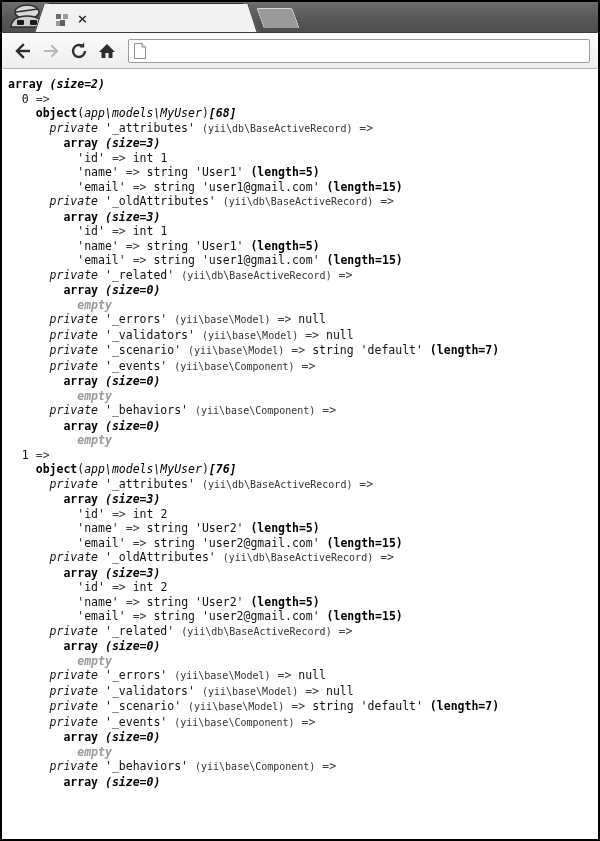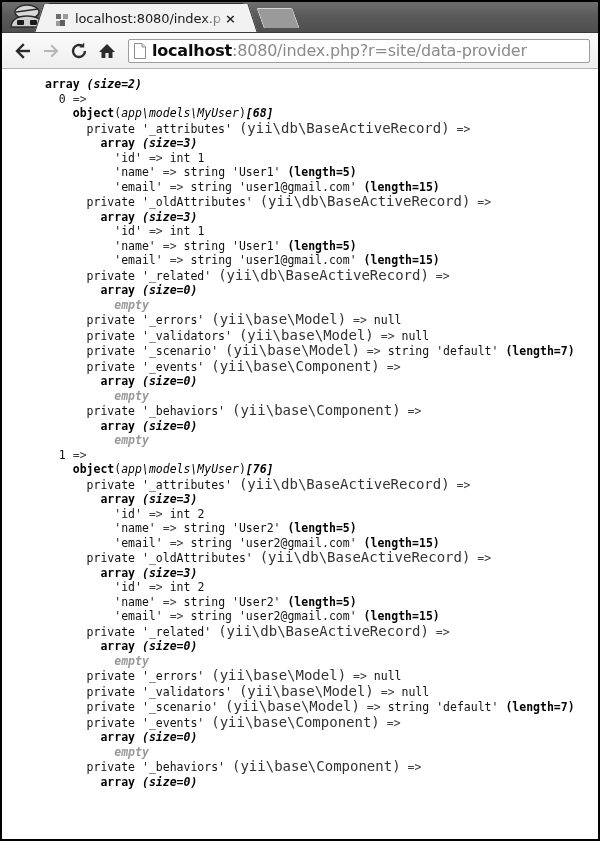--- a/index.html
+++ b/index.html
@@ -192,31 +192,30 @@
     padding: 6px 0 0 4px;
     box-sizing: border-box;
   }
 
   #var-dump {
     font-family: "DejaVu Sans Mono", monospace;
     font-size: 11.5px;
     line-height: 14.5px;
     color: #111111;
     white-space: pre;
-    margin-left: 37px;
   }
 
   .ln { display: block; white-space: pre; }
 
   
   .kw      { font-weight: bold; color: #000000; }              
   .sz      { font-style: italic; font-weight: bold; color: #000000; } 
-  .vis     { color: #111111; }             
+  .vis     { font-style: italic; color: #111111; }             
   .prop    { color: #111111; }                                 
-  .cls     { font-size: 14px; color: #333333; }                
+  .cls     { font-size: 10px; color: #333333; }                
   .objcls  { font-style: italic; font-weight: normal; color: #000000; }
   .arrow   { color: #3c3c3c; }
   .key     { color: #111111; }
   .type    { color: #111111; text-align: center; }
   .val     { color: #111111; }
   .len     { font-weight: bold; color: #000000; }
   .empty   { font-style: italic; color: #9a9a9a; font-weight: bold; }
   .idx     { color: #111111; }
   .nullv   { color: #111111; }
 </style>
@@ -239,21 +238,20 @@
 
     <div id="active-tab">
       <span id="tab-favicon">
         <svg width="13" height="13" viewBox="0 0 13 13">
           <rect x="0" y="0" width="5" height="5" fill="#6d6d6d"></rect>
           <rect x="7" y="0" width="5" height="5" fill="#9b9b9b"></rect>
           <rect x="0" y="7" width="5" height="5" fill="#9b9b9b"></rect>
           <rect x="4" y="6" width="5" height="6" fill="#5f5f5f"></rect>
         </svg>
       </span>
-      <span id="tab-title">localhost:8080/index.p</span>
       <span id="tab-close">×</span>
     </div>
 
     <div id="new-tab-button"></div>
   </div>
 
   <div id="nav-bar">
 
     <span class="nav-icon">
       <svg width="20" height="18" viewBox="0 0 20 18">
@@ -283,21 +281,20 @@
       </svg>
     </span>
 
     <div id="address-bar">
       <span id="page-doc-icon">
         <svg width="14" height="16" viewBox="0 0 14 16">
           <path d="M1.5 0.5 L9 0.5 L12.5 4 L12.5 15.5 L1.5 15.5 Z" fill="#ffffff" stroke="#8d8d8d" stroke-width="1"></path>
           <path d="M9 0.5 L9 4 L12.5 4" fill="#e3e3e3" stroke="#8d8d8d" stroke-width="1"></path>
         </svg>
       </span>
-      <span id="url-text"><span id="url-host">localhost</span><span id="url-rest">:8080/index.php?r=site/data-provider</span></span>
     </div>
   </div>
 
   <div id="page-content">
     <div id="var-dump"><span class="ln"><span class="kw">array</span> <span class="sz">(size=2)</span></span><span class="ln">  <span class="idx">0</span> <span class="arrow">=&gt;</span></span><span class="ln">    <span class="kw">object</span>(<span class="objcls">app\models\MyUser</span>)<span class="sz">[68]</span></span><span class="ln">      <span class="vis">private</span> <span class="prop">'_attributes'</span> <span class="cls">(yii\db\BaseActiveRecord)</span> <span class="arrow">=&gt;</span></span><span class="ln">        <span class="kw">array</span> <span class="sz">(size=3)</span></span><span class="ln">          <span class="key">'id'</span> <span class="arrow">=&gt;</span> <span class="type">int</span> <span class="val">1</span></span><span class="ln">          <span class="key">'name'</span> <span class="arrow">=&gt;</span> <span class="type">string</span> <span class="val">'User1'</span> <span class="len">(length=5)</span></span><span class="ln">          <span class="key">'email'</span> <span class="arrow">=&gt;</span> <span class="type">string</span> <span class="val">'user1@gmail.com'</span> <span class="len">(length=15)</span></span><span class="ln">      <span class="vis">private</span> <span class="prop">'_oldAttributes'</span> <span class="cls">(yii\db\BaseActiveRecord)</span> <span class="arrow">=&gt;</span></span><span class="ln">        <span class="kw">array</span> <span class="sz">(size=3)</span></span><span class="ln">          <span class="key">'id'</span> <span class="arrow">=&gt;</span> <span class="type">int</span> <span class="val">1</span></span><span class="ln">          <span class="key">'name'</span> <span class="arrow">=&gt;</span> <span class="type">string</span> <span class="val">'User1'</span> <span class="len">(length=5)</span></span><span class="ln">          <span class="key">'email'</span> <span class="arrow">=&gt;</span> <span class="type">string</span> <span class="val">'user1@gmail.com'</span> <span class="len">(length=15)</span></span><span class="ln">      <span class="vis">private</span> <span class="prop">'_related'</span> <span class="cls">(yii\db\BaseActiveRecord)</span> <span class="arrow">=&gt;</span></span><span class="ln">        <span class="kw">array</span> <span class="sz">(size=0)</span></span><span class="ln">          <span class="empty">empty</span></span><span class="ln">      <span class="vis">private</span> <span class="prop">'_errors'</span> <span class="cls">(yii\base\Model)</span> <span class="arrow">=&gt;</span> <span class="nullv">null</span></span><span class="ln">      <span class="vis">private</span> <span class="prop">'_validators'</span> <span class="cls">(yii\base\Model)</span> <span class="arrow">=&gt;</span> <span class="nullv">null</span></span><span class="ln">      <span class="vis">private</span> <span class="prop">'_scenario'</span> <span class="cls">(yii\base\Model)</span> <span class="arrow">=&gt;</span> <span class="type">string</span> <span class="val">'default'</span> <span class="len">(length=7)</span></span><span class="ln">      <span class="vis">private</span> <span class="prop">'_events'</span> <span class="cls">(yii\base\Component)</span> <span class="arrow">=&gt;</span></span><span class="ln">        <span class="kw">array</span> <span class="sz">(size=0)</span></span><span class="ln">          <span class="empty">empty</span></span><span class="ln">      <span class="vis">private</span> <span class="prop">'_behaviors'</span> <span class="cls">(yii\base\Component)</span> <span class="arrow">=&gt;</span></span><span class="ln">        <span class="kw">array</span> <span class="sz">(size=0)</span></span><span class="ln">          <span class="empty">empty</span></span><span class="ln">  <span class="idx">1</span> <span class="arrow">=&gt;</span></span><span class="ln">    <span class="kw">object</span>(<span class="objcls">app\models\MyUser</span>)<span class="sz">[76]</span></span><span class="ln">      <span class="vis">private</span> <span class="prop">'_attributes'</span> <span class="cls">(yii\db\BaseActiveRecord)</span> <span class="arrow">=&gt;</span></span><span class="ln">        <span class="kw">array</span> <span class="sz">(size=3)</span></span><span class="ln">          <span class="key">'id'</span> <span class="arrow">=&gt;</span> <span class="type">int</span> <span class="val">2</span></span><span class="ln">          <span class="key">'name'</span> <span class="arrow">=&gt;</span> <span class="type">string</span> <span class="val">'User2'</span> <span class="len">(length=5)</span></span><span class="ln">          <span class="key">'email'</span> <span class="arrow">=&gt;</span> <span class="type">string</span> <span class="val">'user2@gmail.com'</span> <span class="len">(length=15)</span></span><span class="ln">      <span class="vis">private</span> <span class="prop">'_oldAttributes'</span> <span class="cls">(yii\db\BaseActiveRecord)</span> <span class="arrow">=&gt;</span></span><span class="ln">        <span class="kw">array</span> <span class="sz">(size=3)</span></span><span class="ln">          <span class="key">'id'</span> <span class="arrow">=&gt;</span> <span class="type">int</span> <span class="val">2</span></span><span class="ln">          <span class="key">'name'</span> <span class="arrow">=&gt;</span> <span class="type">string</span> <span class="val">'User2'</span> <span class="len">(length=5)</span></span><span class="ln">          <span class="key">'email'</span> <span class="arrow">=&gt;</span> <span class="type">string</span> <span class="val">'user2@gmail.com'</span> <span class="len">(length=15)</span></span><span class="ln">      <span class="vis">private</span> <span class="prop">'_related'</span> <span class="cls">(yii\db\BaseActiveRecord)</span> <span class="arrow">=&gt;</span></span><span class="ln">        <span class="kw">array</span> <span class="sz">(size=0)</span></span><span class="ln">          <span class="empty">empty</span></span><span class="ln">      <span class="vis">private</span> <span class="prop">'_errors'</span> <span class="cls">(yii\base\Model)</span> <span class="arrow">=&gt;</span> <span class="nullv">null</span></span><span class="ln">      <span class="vis">private</span> <span class="prop">'_validators'</span> <span class="cls">(yii\base\Model)</span> <span class="arrow">=&gt;</span> <span class="nullv">null</span></span><span class="ln">      <span class="vis">private</span> <span class="prop">'_scenario'</span> <span class="cls">(yii\base\Model)</span> <span class="arrow">=&gt;</span> <span class="type">string</span> <span class="val">'default'</span> <span class="len">(length=7)</span></span><span class="ln">      <span class="vis">private</span> <span class="prop">'_events'</span> <span class="cls">(yii\base\Component)</span> <span class="arrow">=&gt;</span></span><span class="ln">        <span class="kw">array</span> <span class="sz">(size=0)</span></span><span class="ln">          <span class="empty">empty</span></span><span class="ln">      <span class="vis">private</span> <span class="prop">'_behaviors'</span> <span class="cls">(yii\base\Component)</span> <span class="arrow">=&gt;</span></span><span class="ln">        <span class="kw">array</span> <span class="sz">(size=0)</span></span></div>
   </div>
 
 </div>
 
 </body></html>

